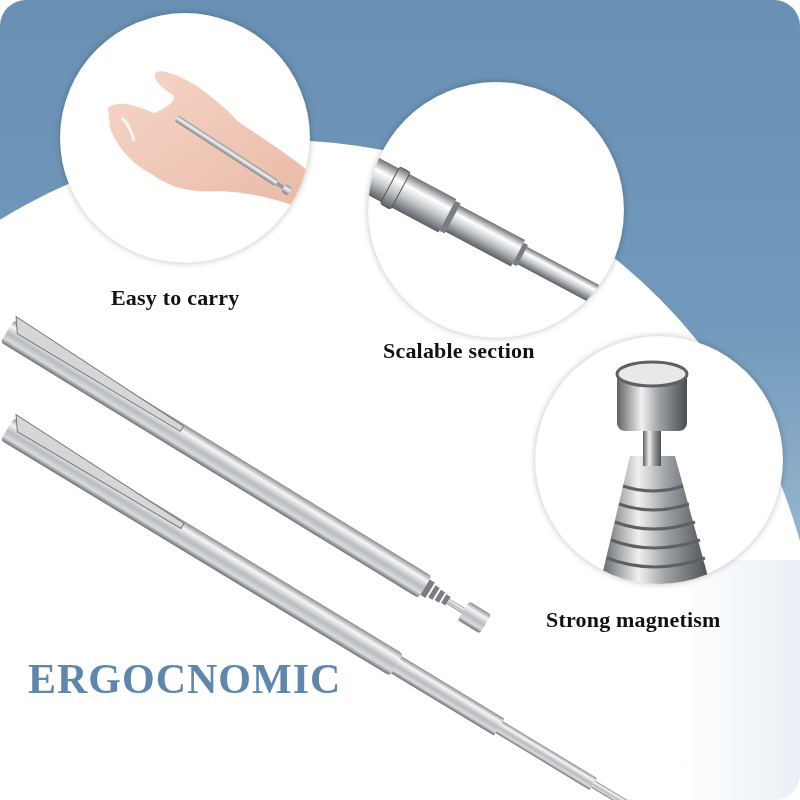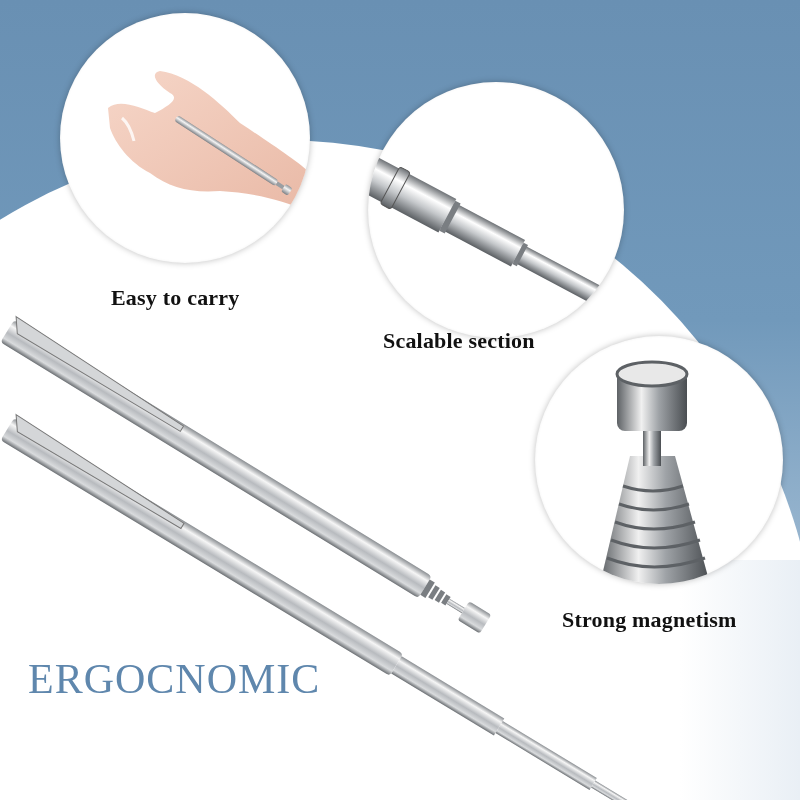--- a/index.html
+++ b/index.html
@@ -1,20 +1,21 @@
 <!DOCTYPE html>
 <html><head>
 <meta charset="utf-8">
 <style>
   html, body { margin: 0; padding: 0; }
   body { width: 800px; height: 800px; overflow: hidden; background: #ffffff; }
   .stage {
     position: relative; width: 800px; height: 800px; overflow: hidden;
     background: linear-gradient(180deg, #6990b3 0%, #7199bb 40%, #9ab7d0 70%, #d6e2ec 100%);
     font-family: "Liberation Serif", "DejaVu Serif", serif;
+    border-radius: 26px;
   }
   .white-wave {
     position: absolute; left: -260px; top: 140px; width: 1080px; height: 1100px;
     border-radius: 50%; background: #ffffff;
   }
   .white-bottom {
     position: absolute; left: 0; top: 560px; width: 800px; height: 240px;
     background: linear-gradient(90deg, #ffffff 0%, #ffffff 85%, #e9eff5 100%);
   }
   .circle {
@@ -23,25 +24,25 @@
     overflow: hidden;
   }
   .circle-1 { left: 60px; top: 13px; width: 250px; height: 250px; }
   .circle-2 { left: 368px; top: 82px; width: 256px; height: 256px; }
   .circle-3 { left: 535px; top: 336px; width: 248px; height: 248px; }
   .caption {
     position: absolute; font-weight: bold; color: #111111; font-size: 22px;
     white-space: nowrap; letter-spacing: 0.2px;
   }
   .cap-1 { left: 111px; top: 285px; }
-  .cap-2 { left: 383px; top: 328px; text-align: right; }
-  .cap-3 { left: 546px; top: 607px; margin-left: 16px; }
+  .cap-2 { left: 383px; top: 338px; text-align: right; }
+  .cap-3 { left: 546px; top: 607px; }
   .headline {
     position: absolute; left: 28px; top: 652px; color: #5f87ad;
-    font-size: 42px; line-height: 54px; font-weight: normal; letter-spacing: 1px;
+    font-size: 42px; line-height: 54px; font-weight: bold; letter-spacing: 1px;
   }
   svg { position: absolute; left: 0; top: 0; }
 </style>
 </head>
 <body>
 
 <div class="stage">
   <div class="white-wave"></div>
   <div class="white-bottom"></div>
 

